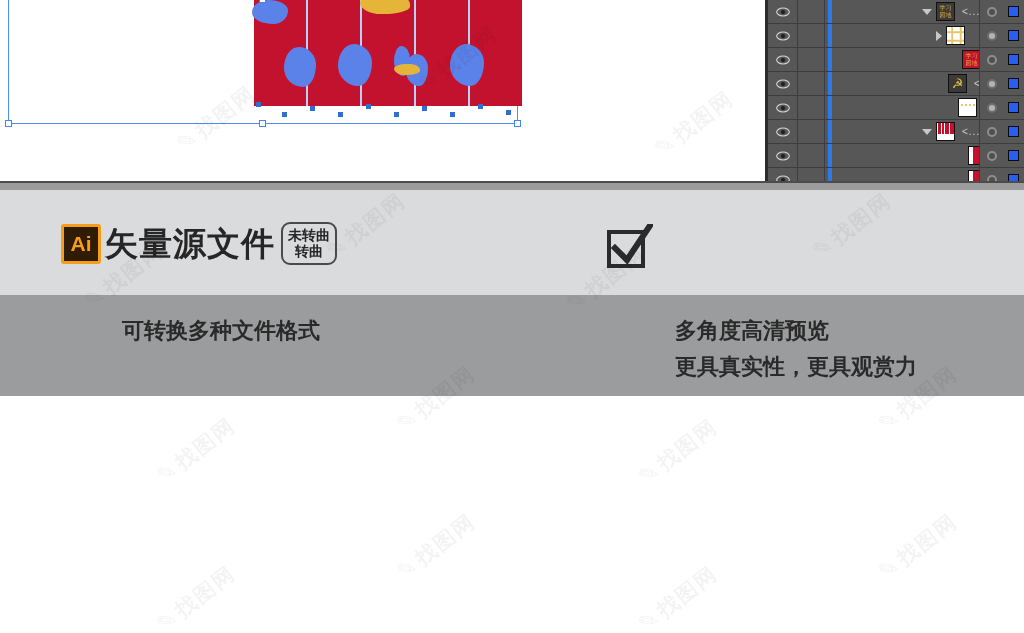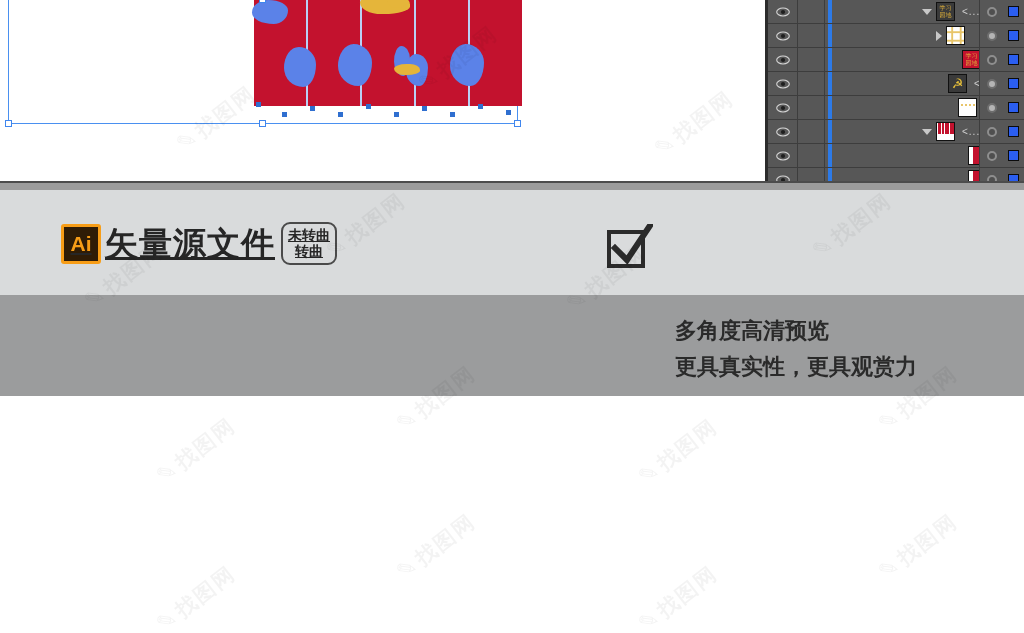--- a/index.html
+++ b/index.html
@@ -235,21 +235,20 @@
   #band-gray {
     position: absolute; left: 0; top: 295px; width: 1024px; height: 101px;
     background: #9b9c9d;
   }
 
   .feature-head {
     position: absolute;
     display: flex;
     align-items: center;
     color: #262626;
-    text-decoration: underline;
   }
   .feat-title {
     font-size: 33px;
     font-weight: bold;
     letter-spacing: 1px;
     line-height: 1;
     white-space: nowrap;
   }
 
   
@@ -625,20 +624,21 @@
 <div class="feature-head" style="left:607px; top:224px;">
   <div class="check-ico">
     <svg viewBox="0 0 46 44" width="46" height="44">
       <rect x="2" y="8" width="34" height="34" fill="none" stroke="#2b2b2b" stroke-width="4"></rect>
       <path d="M8 24 L20 36 L44 0" fill="none" stroke="#2b2b2b" stroke-width="6" stroke-linecap="square" stroke-linejoin="miter"></path>
     </svg>
   </div>
 </div>
 
 <div class="feature-body" style="left:122px; top:313px;">
+  <div>可转换多种文件格式</div>
 </div>
 
 <div class="feature-body" style="left:675px; top:313px;">
   <div>多角度高清预览</div>
   <div>更具真实性，更具观赏力</div>
 </div>
 
 <div class="wm" style="left:170px; top:105px;">
   <span class="flame">✎</span><span>找图网</span>
 </div>

